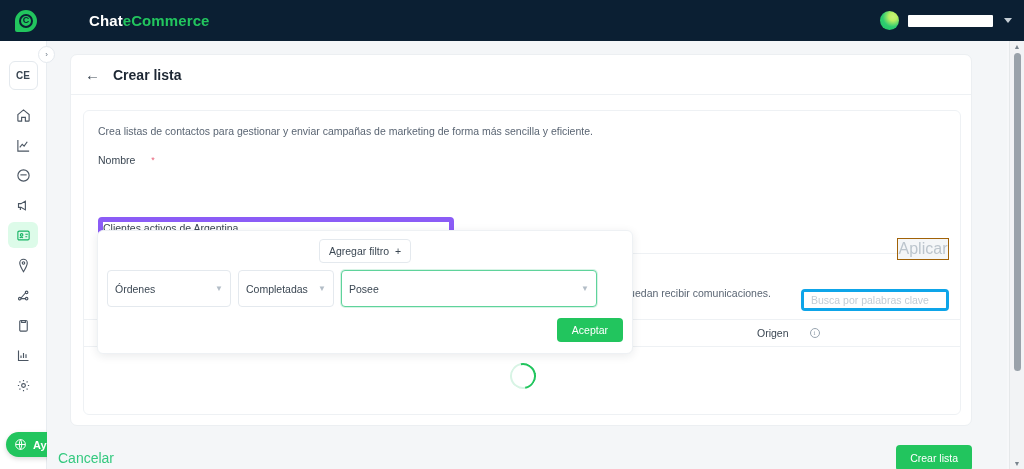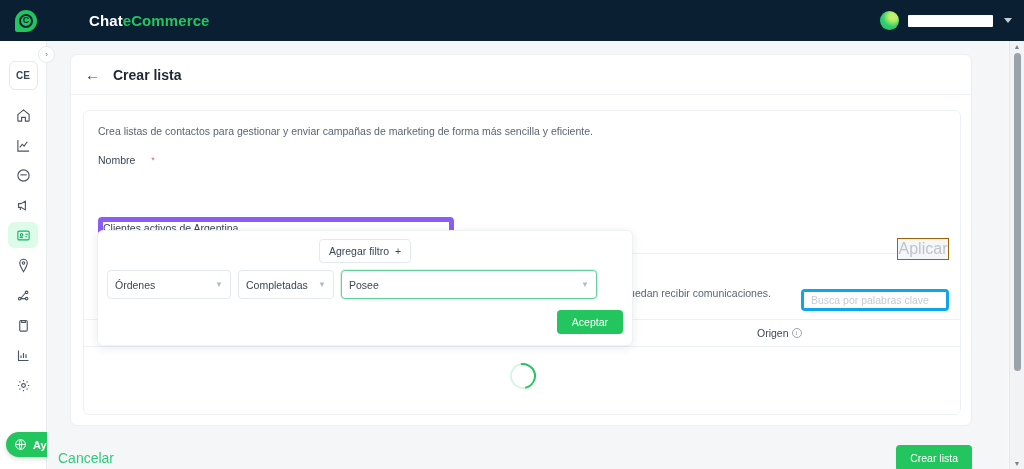--- a/index.html
+++ b/index.html
@@ -129,21 +129,21 @@
   }
   .filter-panel-top { padding: 8px 9px 7px 9px; text-align: center; }
   .btn-add-filter {
     display: inline-flex; align-items: center; gap: 6px;
     border: 1px solid #e4e9ee; background: #fff; border-radius: 4px;
     font-size: 10.5px; color: #3b4753; padding: 5px 9px; cursor: pointer;
     font-family: "Liberation Sans", sans-serif;
   }
   .filter-rows { padding: 0 9px 0 9px; display: flex; gap: 7px; align-items: center; }
   .sel {
-    height: 29px; border: 1px solid #e4e9ee; border-radius: 4px; background: #fff;
+    height: 37px; border: 1px solid #e4e9ee; border-radius: 4px; background: #fff;
     display: flex; align-items: center; justify-content: space-between;
     padding: 0 7px; font-size: 10.5px; color: #3b4753; cursor: pointer;
   }
   .sel.w1 { width: 124px; }
   .sel.w2 { width: 96px; }
   .sel.w3 { width: 256px; border-color: #5fd39b; box-shadow: 0 0 0 1px rgba(95,211,155,.25); }
   .chev { color: #b3bdc7; font-size: 8px; margin-left: 6px; }
   .panel-actions {
     display: flex; justify-content: flex-end; padding: 11px 9px 11px 9px;
   }
@@ -173,21 +173,21 @@
   .search-box input {
     flex: 1; height: 100%; border: none; outline: none; padding: 0 7px;
     font-size: 10.5px; color: #3b4753; font-family: "Liberation Sans", sans-serif;
   }
   .search-box input::placeholder { color: #c3ccd4; }
   .table-head {
     height: 28px; border-top: 1px solid #eef1f4; border-bottom: 1px solid #eef1f4;
     display: flex; align-items: center; padding: 0 13px; font-size: 10.5px; color: #3b4753;
   }
   .th-nombre { width: 100px; }
-  .th-origen { margin-left: 560px; display: flex; align-items: center; gap: 3px; }
+  .th-origen { margin-left: 560px; display: flex; align-items: center; gap: 21px; }
   .info-icon {
     width: 10px; height: 10px; border: 1px solid #98a4b0; border-radius: 50%;
     font-size: 7px; color: #98a4b0; display: flex; align-items: center; justify-content: center;
     font-family: "Liberation Serif", serif;
   }
   .spinner-zone {
     height: 60px; display: flex; align-items: flex-start; justify-content: center;
     padding-top: 16px;
   }
   .spinner {

